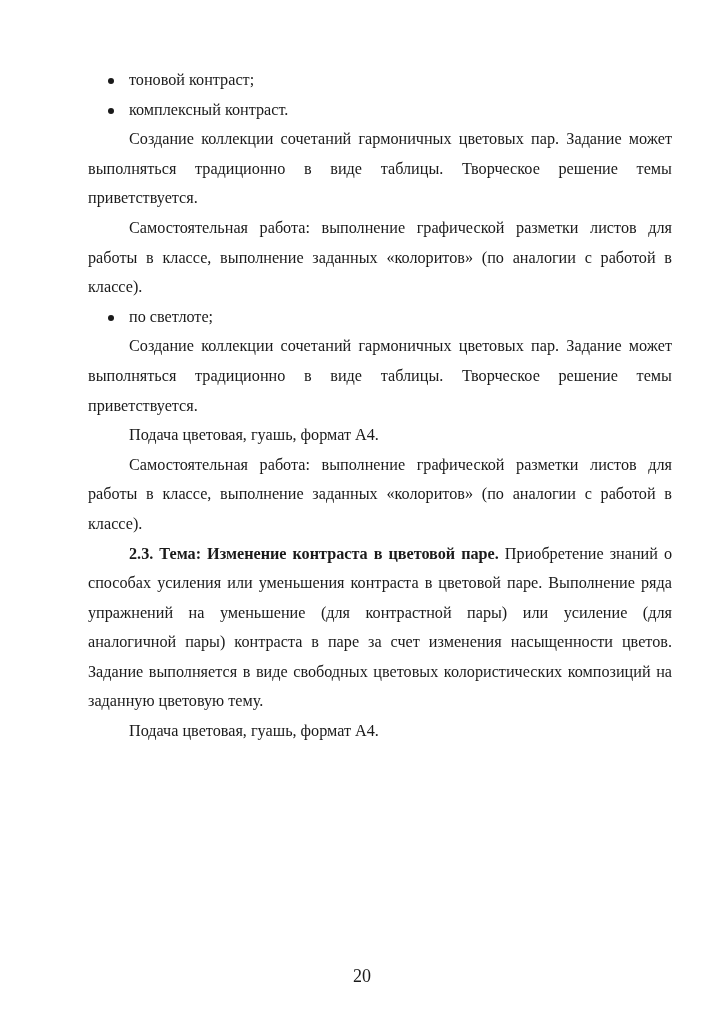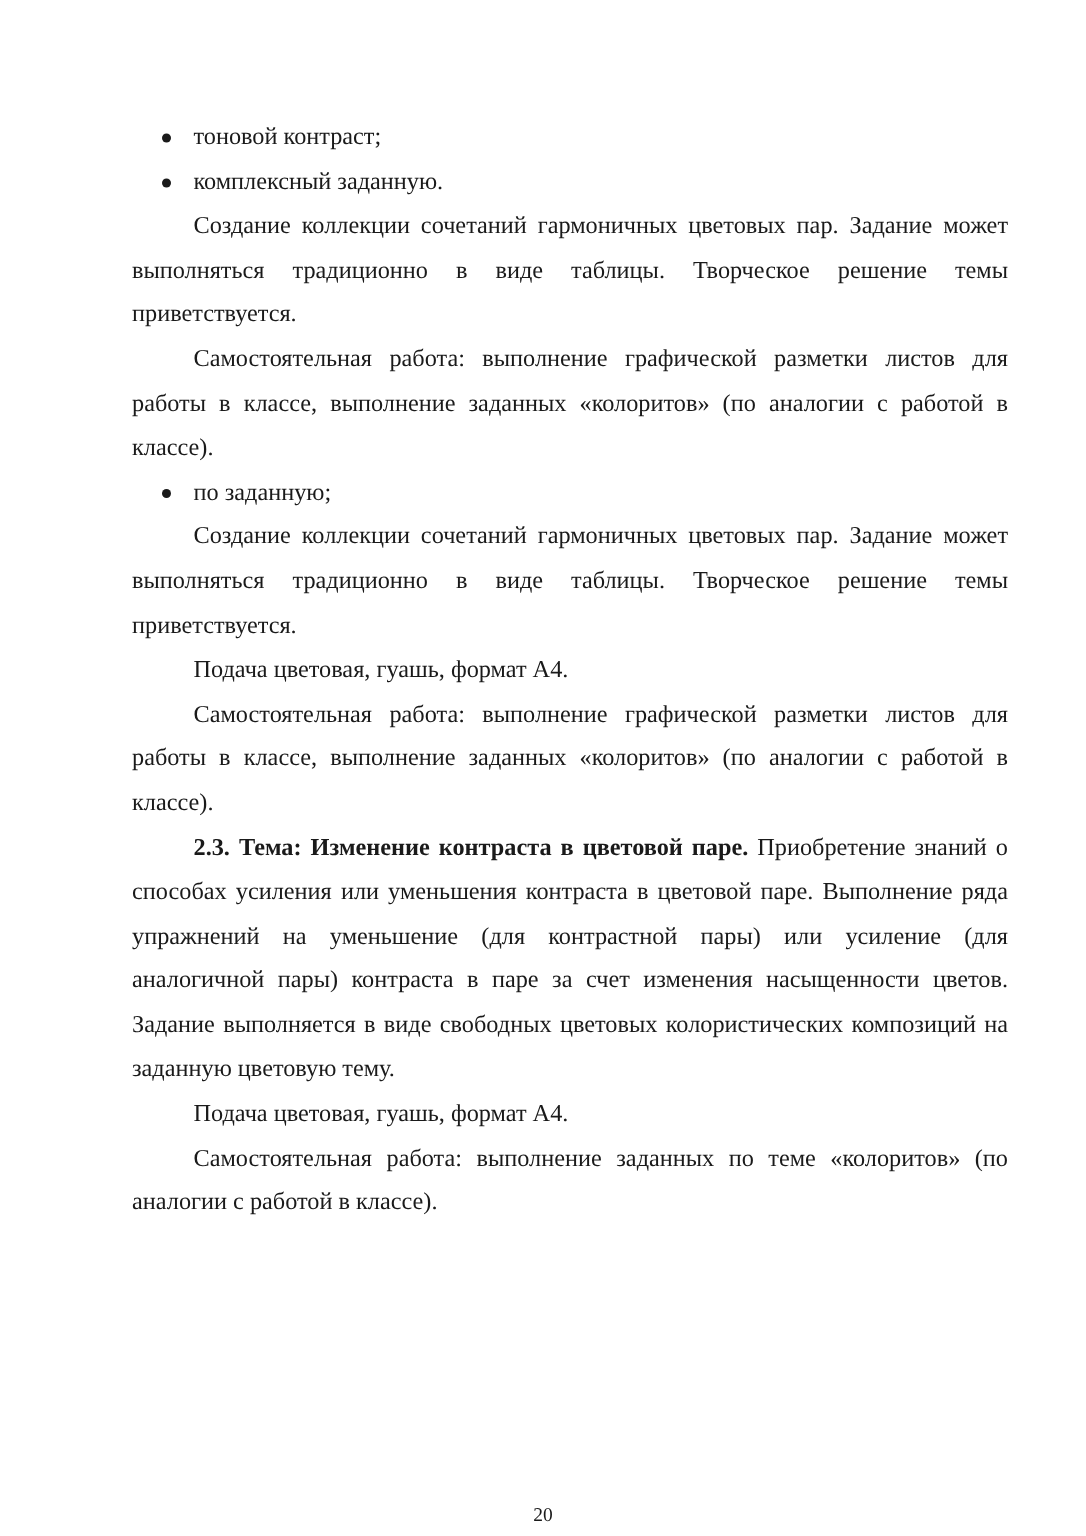--- a/index.html
+++ b/index.html
@@ -1,20 +1,20 @@
 <!DOCTYPE html>
 <html><head>
 <meta charset="utf-8">
 <style>
   html, body { margin: 0; padding: 0; background: #ffffff; }
   body { width: 724px; height: 1024px; position: relative; overflow: hidden; }
   .page {
     position: absolute;
     left: 88px;
-    top: 77px;
+    top: 66px;
     width: 584px;
     font-family: "Liberation Serif", "DejaVu Serif", serif;
     font-size: 16.2px;
     line-height: 29.6px;
     color: #1a1a1a;
   }
   .p {
     margin: 0;
     text-align: justify;
     text-indent: 41px;
@@ -36,41 +36,39 @@
   }
   .it { }
   .b { font-weight: bold; }
   .pagenum {
     position: absolute;
     left: 0;
     width: 724px;
     top: 966px;
     text-align: center;
     font-family: "Liberation Serif", "DejaVu Serif", serif;
-    font-size: 13px;
+    font-size: 18px;
     color: #1a1a1a;
-    margin-top: 36px;
   }
 </style>
 </head>
 <body>
 
 <div class="page">
   <p class="bullet"><span class="dot"></span><span>тоновой контраст;</span></p>
-  <p class="bullet"><span class="dot"></span><span>комплексный заданную.</span></p>
+  <p class="bullet"><span class="dot"></span><span>комплексный контраст.</span></p>
 
   <p class="p">Создание коллекции сочетаний гармоничных цветовых пар. Задание может выполняться традиционно в виде таблицы. Творческое решение темы приветствуется.</p>
   <p class="p"><span class="it">Самостоятельная работа</span><span>: выполнение графической разметки листов для работы в классе, выполнение заданных «колоритов» (по аналогии с работой в классе).</span></p>
 
 
-  <p class="bullet"><span class="dot"></span><span>по заданную;</span></p>
+  <p class="bullet"><span class="dot"></span><span>по светлоте;</span></p>
 
   <p class="p">Создание коллекции сочетаний гармоничных цветовых пар. Задание может выполняться традиционно в виде таблицы. Творческое решение темы приветствуется.</p>
   <p class="p">Подача цветовая, гуашь, формат А4.</p>
   <p class="p"><span class="it">Самостоятельная работа</span><span>: выполнение графической разметки листов для работы в классе, выполнение заданных «колоритов» (по аналогии с работой в классе).</span></p>
 
   <p class="p"><span class="b">2.3. Тема: Изменение контраста в цветовой паре.</span><span> Приобретение знаний о способах усиления или уменьшения контраста в цветовой паре. Выполнение ряда упражнений на уменьшение (для контрастной пары) или усиление (для аналогичной пары) контраста в паре за счет изменения насыщенности цветов. Задание выполняется в виде свободных цветовых колористических композиций на заданную цветовую тему.</span></p>
 
   <p class="p">Подача цветовая, гуашь, формат А4.</p>
-  <p class="p"><span class="it">Самостоятельная работа:</span><span> выполнение заданных по теме  «колоритов» (по аналогии с работой в классе).</span></p>
 </div>
 
 <div class="pagenum">20</div>
 
 </body></html>

